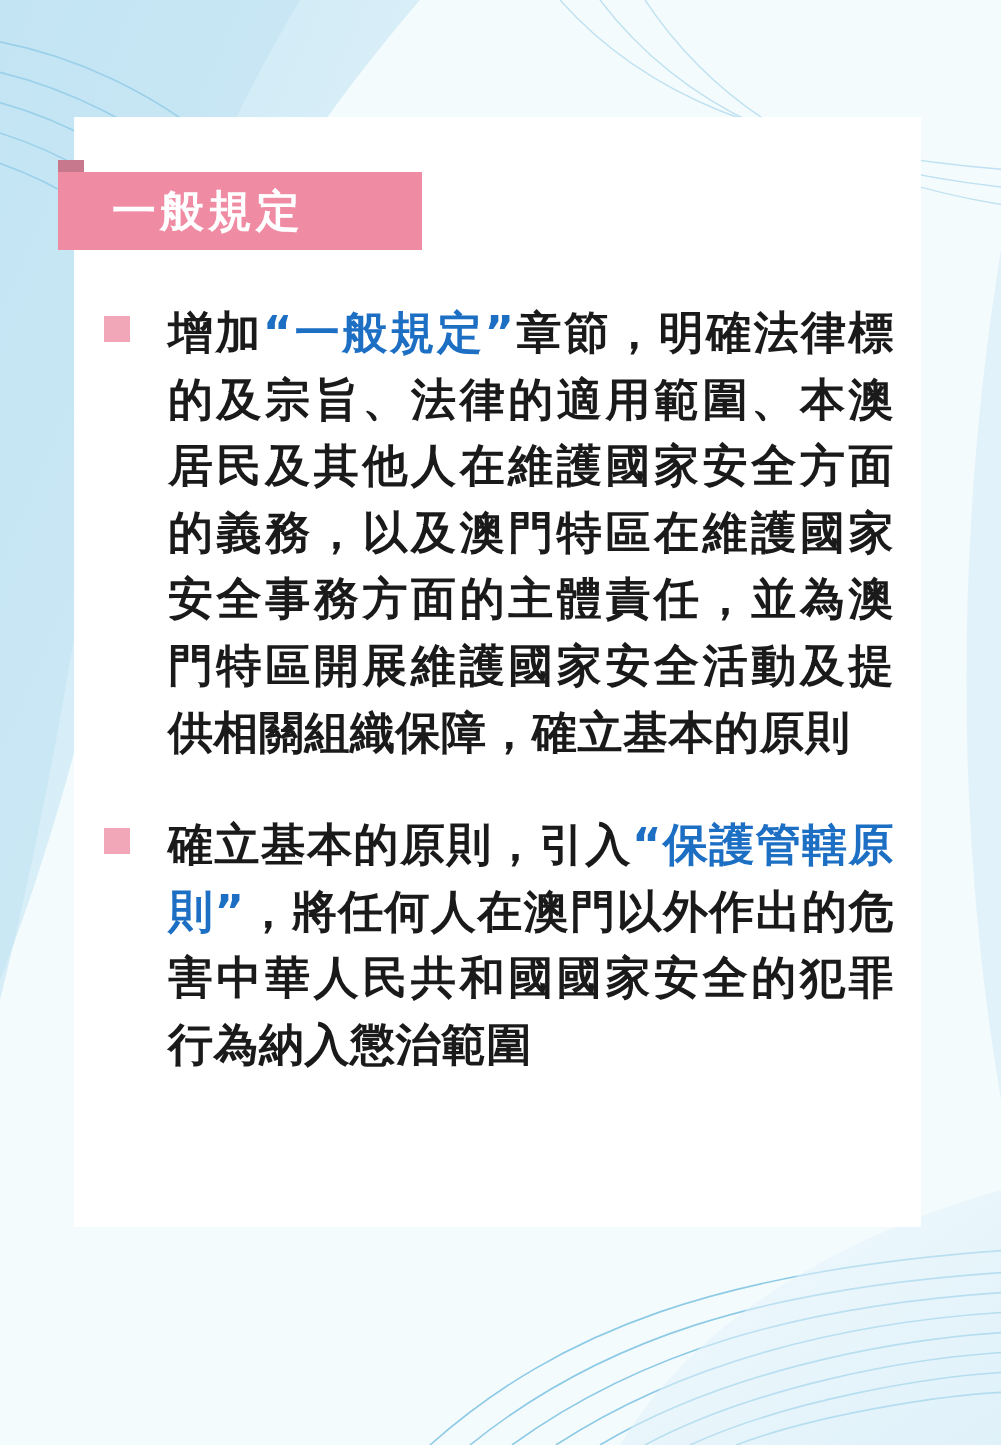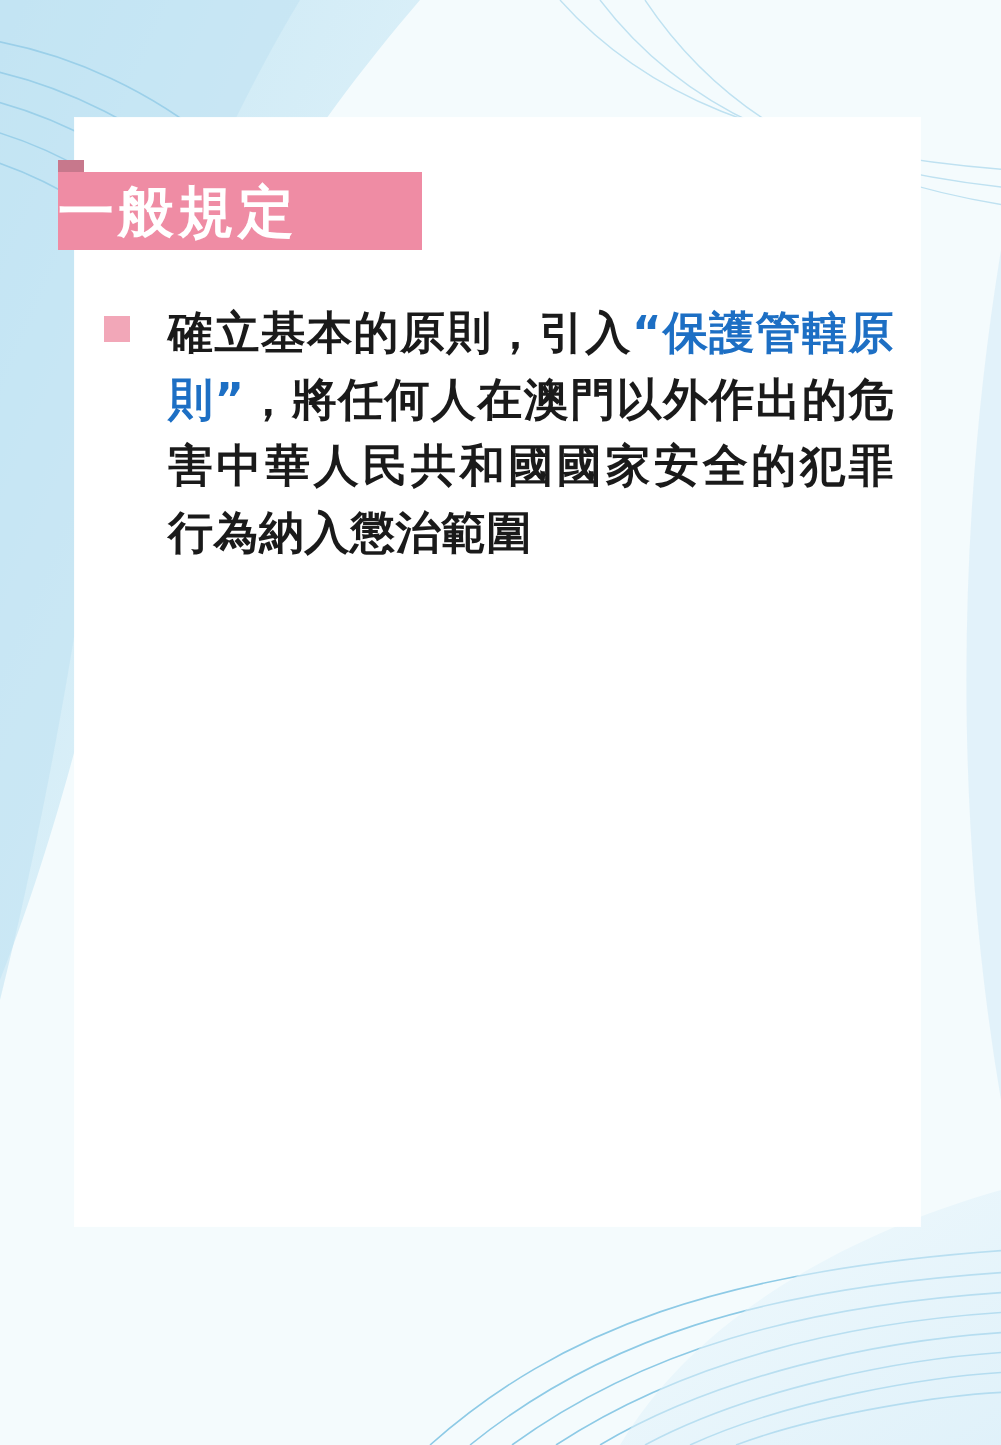--- a/index.html
+++ b/index.html
@@ -64,23 +64,24 @@
     top: 12px;
     width: 364px;
     height: 78px;
     background: #ef8ca4;
     display: flex;
     align-items: center;
   }
   .banner-title {
     font-family: "DejaVu Serif", "Liberation Serif", serif;
     font-weight: bold;
-    font-size: 56px;
+    font-size: 44px;
     color: #ffffff;
     letter-spacing: 4px;
+    margin-left: 54px;
     line-height: 1;
   }
 
   
   .bullets {
     position: absolute;
     left: 104px;
     top: 300px;
     width: 790px;
   }
@@ -168,20 +169,26 @@
 
   <div class="banner-wrap">
     <div class="banner-fold"></div>
     <div class="banner">
       <div class="banner-title">一般規定</div>
     </div>
   </div>
 
   <div class="bullets">
 
+    <div class="bullet-item">
+      <div class="bullet-marker"></div>
+      <div class="bullet-text">
+        <span>增加</span><span class="hl">“一般規定”</span><span>章節，明確法律標的及宗旨、法律的適用範圍、本澳居民及其他人在維護國家安全方面的義務，以及澳門特區在維護國家安全事務方面的主體責任，並為澳門特區開展維護國家安全活動及提供相關組織保障，確立基本的原則</span>
+      </div>
+    </div>
 
     <div class="bullet-item">
       <div class="bullet-marker"></div>
       <div class="bullet-text">
         <span>確立基本的原則，引入</span><span class="hl">“保護管轄原則”</span><span>，將任何人在澳門以外作出的危害中華人民共和國國家安全的犯罪行為納入懲治範圍</span>
       </div>
     </div>
 
   </div>
 </div>

